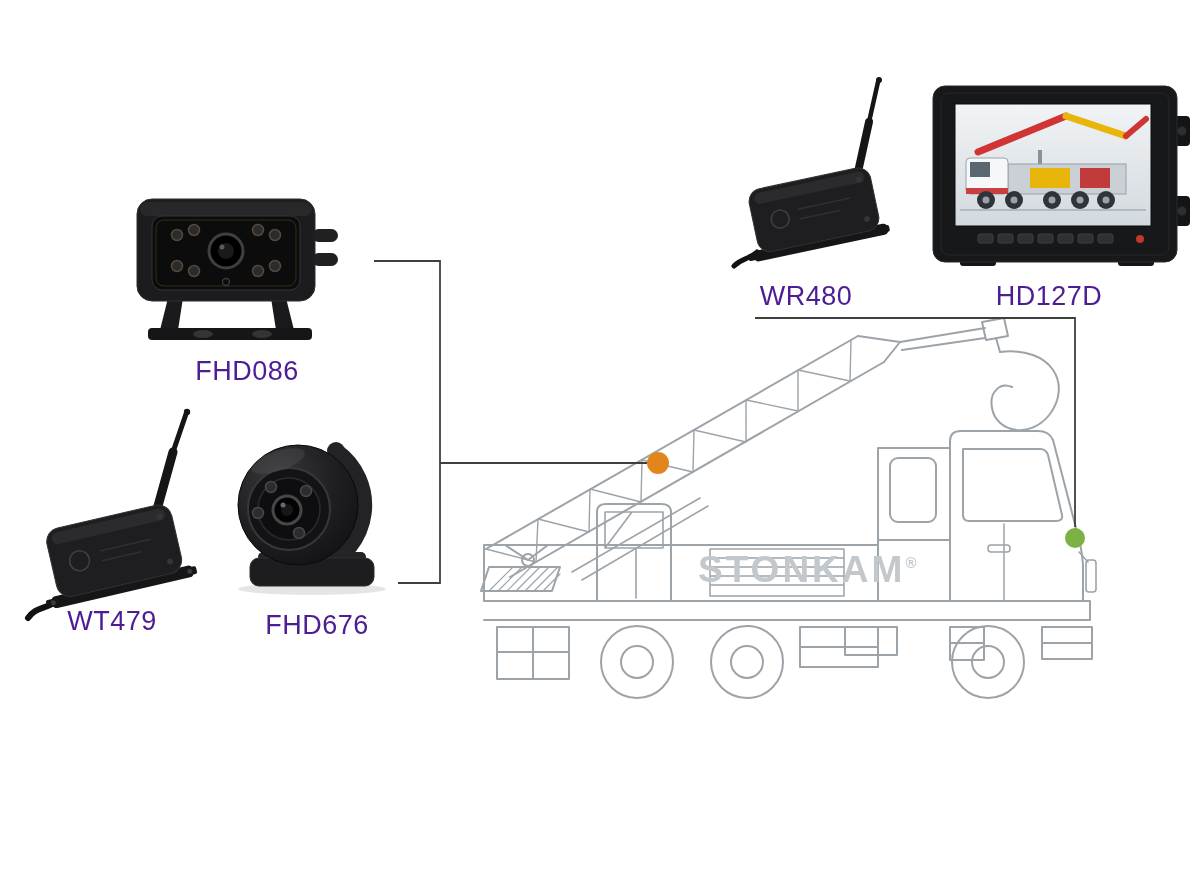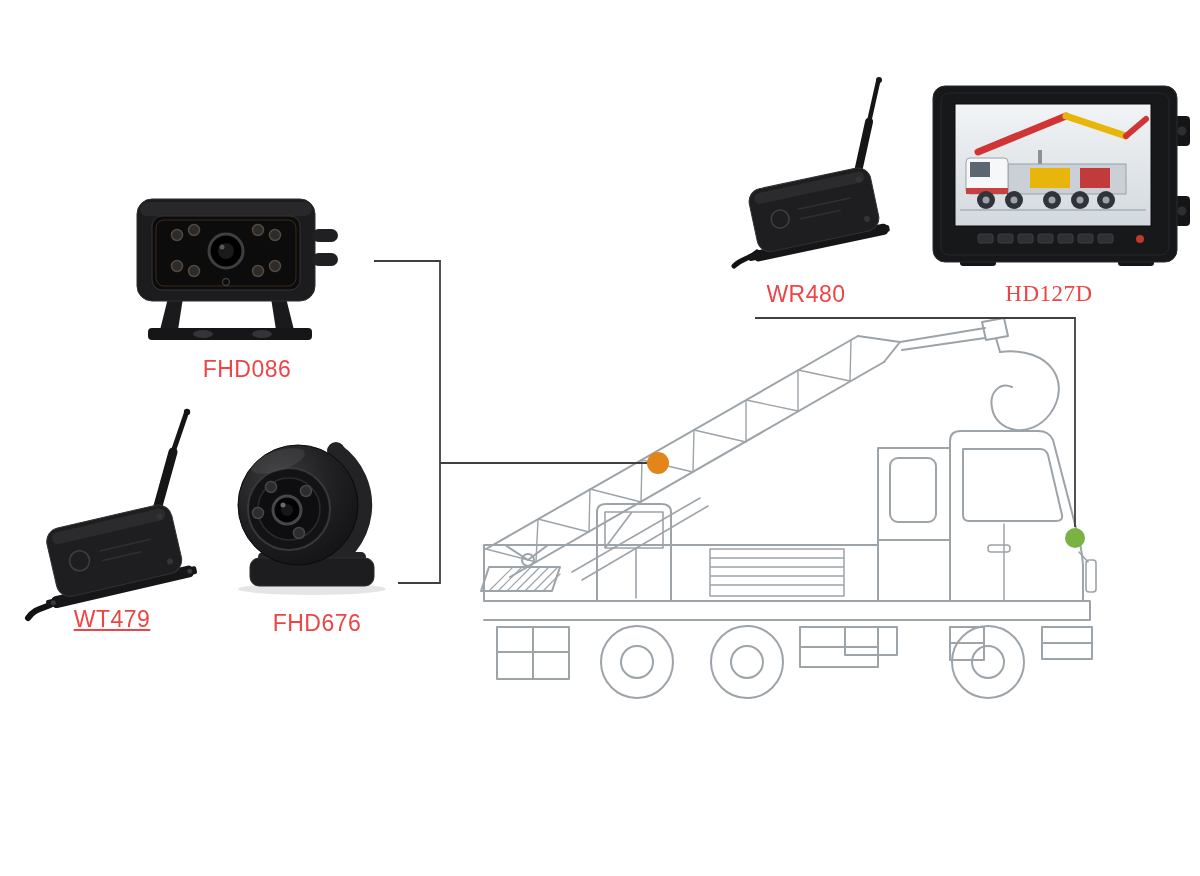--- a/index.html
+++ b/index.html
@@ -3,21 +3,21 @@
 <meta charset="utf-8">
 <style>
   html,body{margin:0;padding:0;background:#fff;}
   .canvas{
     position:relative;width:1200px;height:876px;background:#ffffff;
     font-family:"Liberation Sans", sans-serif;overflow:hidden;
   }
   .diagram-svg{position:absolute;left:0;top:0;}
   .device-label{
     position:absolute;transform:translateX(-50%);
-    font-size:23px;color:#ef4444;letter-spacing:.5px;white-space:nowrap;
+    font-size:27px;color:#4c1d95;letter-spacing:.5px;white-space:nowrap;
     z-index:3;
   }
   .watermark{
     position:absolute;left:698px;top:549px;z-index:2;
     font-size:37px;font-weight:700;color:#c2c8cc;letter-spacing:3px;
     pointer-events:none;user-select:none;white-space:nowrap;
   }
   .watermark sup{font-size:15px;vertical-align:14px;font-weight:700;}
 </style>
 </head>
@@ -229,19 +229,20 @@
         <rect x="1018" y="234" width="15" height="9" rx="2"></rect>
           <rect x="1038" y="234" width="15" height="9" rx="2"></rect>
         <rect x="1058" y="234" width="15" height="9" rx="2"></rect>
           <rect x="1078" y="234" width="15" height="9" rx="2"></rect>
         <rect x="1098" y="234" width="15" height="9" rx="2"></rect>
       </g>
       <circle cx="1140" cy="239" r="4" fill="#c0392b"></circle>
     </g>
   </svg>
 
+  <div class="watermark"><span>STONKAM</span><sup>®</sup></div>
 
   <div class="device-label" style="left:230px;top:356px;margin-left:17px;">FHD086</div>
-  <div class="device-label" style="left:112px;top:606px;text-decoration:underline;">WT479</div>
+  <div class="device-label" style="left:112px;top:606px;">WT479</div>
   <div class="device-label" style="left:317px;top:610px;">FHD676</div>
   <div class="device-label" style="left:806px;top:281px;">WR480</div>
-  <div class="device-label" style="left:1049px;top:281px;font-family:Liberation Serif, serif;">HD127D</div>
+  <div class="device-label" style="left:1049px;top:281px;">HD127D</div>
 </div>
 
 </body></html>

